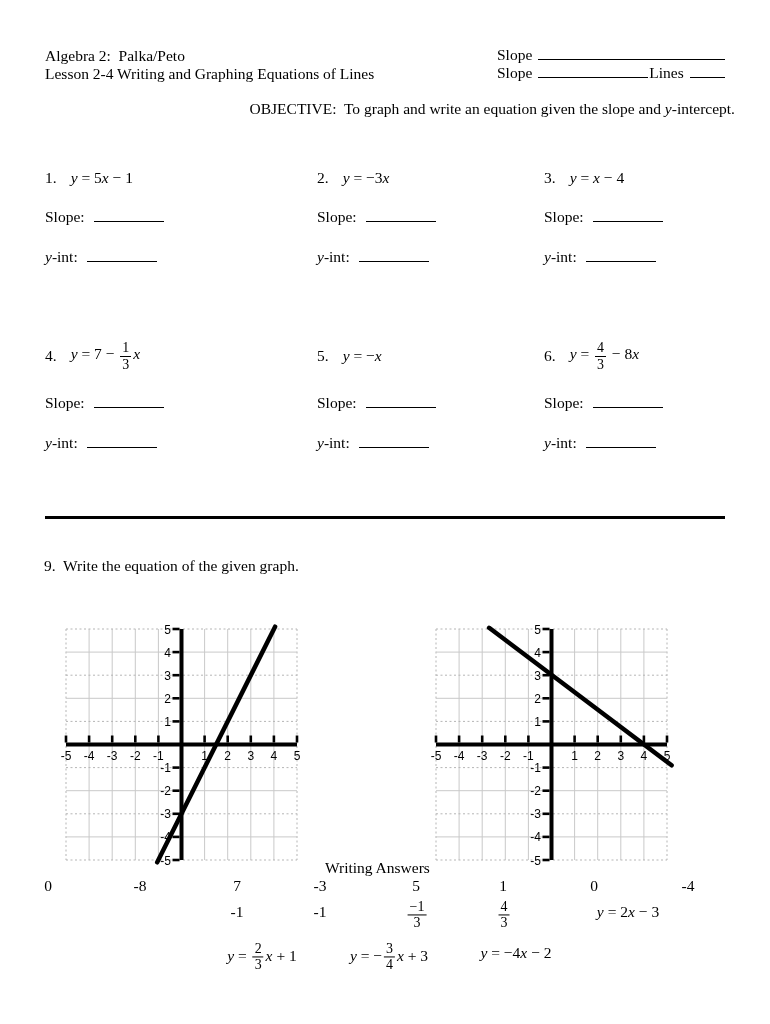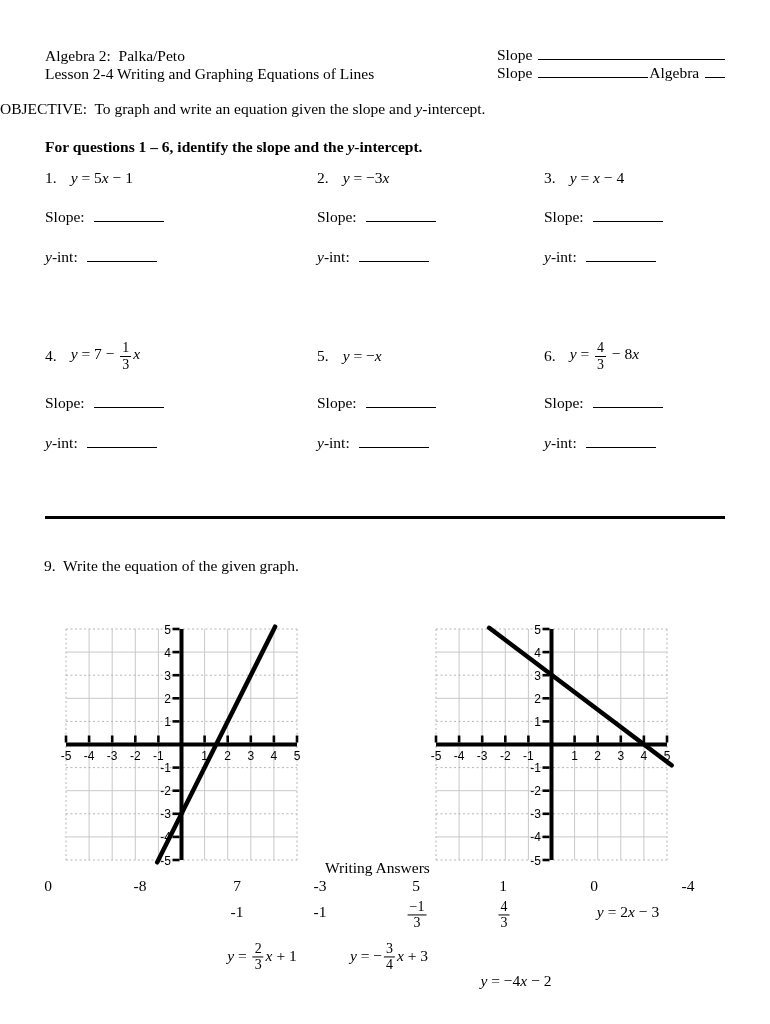--- a/index.html
+++ b/index.html
@@ -1,21 +1,21 @@
 <!DOCTYPE html>
 <html><head>
 <meta charset="utf-8">
 <style>
   html,body{margin:0;padding:0;background:#fff;}
   #page{position:relative;width:770px;height:1024px;background:#fff;
         font-family:"Liberation Serif",serif;font-size:15.5px;color:#000;line-height:1.25;}
   .abs{position:absolute;}
   .pre{white-space:pre-wrap;}
   .bold{font-weight:bold;}
-  .center{width:735px;text-align:left;}
+  .center{width:735px;text-align:right;}
   .blank{display:inline-block;border-bottom:1.4px solid #000;height:15px;vertical-align:baseline;}
   .field-row{display:flex;align-items:baseline;}
   .field-row .blank{margin-left:6px;}
   .prob{display:flex;align-items:center;}
   .prob .pnum{margin-right:14px;}
   .labelrow .blank{width:70px;margin-left:9px;}
   i{font-style:italic;}
   .frac{display:inline-flex;flex-direction:column;align-items:center;vertical-align:middle;
         line-height:1.08;font-size:0.9em;margin:0 2px;text-align:center;}
   .frac .num{border-bottom:1.4px solid #000;padding:0 2px;}
@@ -33,27 +33,26 @@
   <div class="abs pre" style="left:45px;top:46px;">Algebra 2:  Palka/Peto</div>
   <div class="abs pre" style="left:45px;top:64px;">Lesson 2-4 Writing and Graphing Equations of Lines</div>
 
   <div class="abs field-row" style="left:497px;top:44px;width:228px;">
     <span>Slope</span>
     <span class="blank" style="flex:1;"></span>
   </div>
   <div class="abs field-row" style="left:497px;top:62px;width:228px;">
     <span>Slope</span>
     <span class="blank" style="width:110px;"></span>
-    <span style="margin-left:1px;">Algebra</span>
+    <span style="margin-left:1px;">Lines</span>
     <span class="blank" style="flex:1;"></span>
   </div>
 
   <div class="abs center pre" style="left:0;top:99px;">OBJECTIVE:  To graph and write an equation given the slope and <i>y</i>-intercept.</div>
 
-  <div class="abs bold pre" style="left:45px;top:137px;">For questions 1 – 6, identify the slope and the <i>y</i>-intercept.</div>
 
   <div class="abs prob" style="left:45px;top:166px;height:24px;">
     <span class="pnum">1.</span>
     <span><i>y</i> = 5<i>x</i> − 1</span>
   </div>
   <div class="abs prob" style="left:317px;top:166px;height:24px;">
     <span class="pnum">2.</span>
     <span><i>y</i> = −3<i>x</i></span>
   </div>
   <div class="abs prob" style="left:544px;top:166px;height:24px;">
@@ -263,15 +262,15 @@
   <span class="abs jitem" style="left:628px;top:912px;"><i>y</i> = 2<i>x</i> − 3</span>
 
   <span class="abs jitem" style="left:262px;top:957px;"><i>y</i> = <span class="frac">
         <span class="num">2</span>
         <span class="den">3</span>
       </span><i>x</i> + 1</span>
   <span class="abs jitem" style="left:389px;top:957px;"><i>y</i> = −<span class="frac">
         <span class="num">3</span>
         <span class="den">4</span>
       </span><i>x</i> + 3</span>
-  <span class="abs jitem" style="left:516px;top:981px;"><i>y</i> = −4<i>x</i> − 2</span>
+  <span class="abs jitem" style="left:516px;top:953px;"><i>y</i> = −4<i>x</i> − 2</span>
 
 </div>
 
 </body></html>

